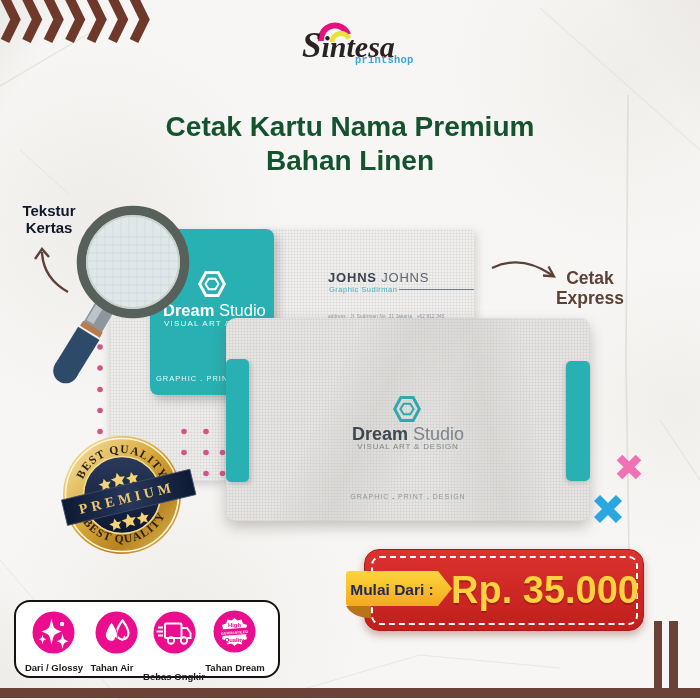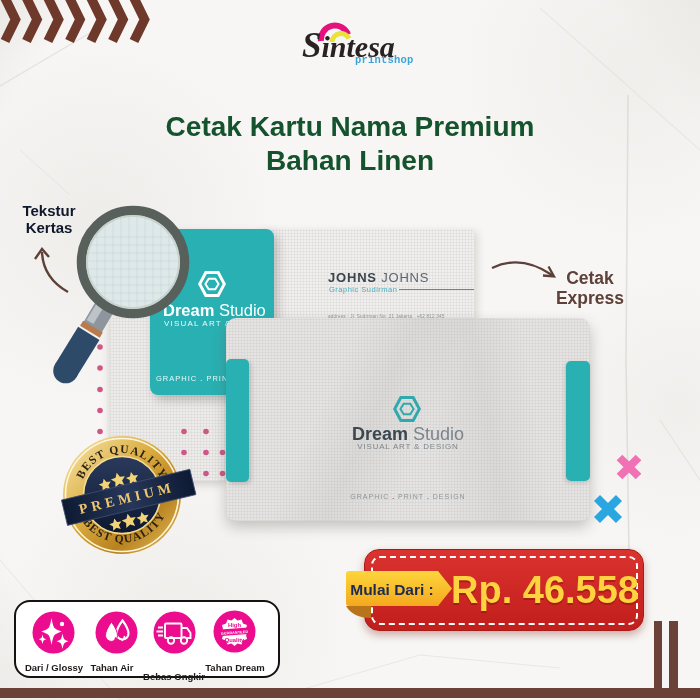--- a/index.html
+++ b/index.html
@@ -238,21 +238,21 @@
       </g>
   </svg>
 
   <div class="abs" style="left:364px;top:549px;width:280px;height:82px;border-radius:15px;
      background:linear-gradient(180deg,#da3330 0%,#cd2724 55%,#c01f1c 100%);
      box-shadow:0 4px 8px rgba(120,30,20,0.35);border:1.5px solid #a81b16;box-sizing:border-box;">
 
     <div class="abs" style="left:6px;top:6px;width:263px;height:65px;border:2px dashed #ffffff;border-radius:9px;"></div>
 
     <div class="abs" style="left:80px;top:19px;width:200px;text-align:center;font-weight:bold;font-size:38px;
-       color:#ffd23f;text-shadow:0 2px 0 rgba(140,20,10,0.55);letter-spacing:0px;white-space:nowrap;">Rp. 46.558</div>
+       color:#ffd23f;text-shadow:0 2px 0 rgba(140,20,10,0.55);letter-spacing:0px;white-space:nowrap;">Rp. 35.000</div>
   </div>
 
   <svg class="abs" style="left:341px;top:566px;" width="125" height="58" viewBox="0 0 125 58">
 
     <path d="M 5 40 L 30 40 L 30 52 Q 12 52 5 40 Z" fill="#b8741a"></path>
 
     <path d="M 8 5 h 89 l 14 17.5 L 97 40 H 8 Q 5 40 5 37 V 8 Q 5 5 8 5 Z" fill="url(#tagg)"></path>
     <defs>
         <linearGradient id="tagg" x1="0" y1="0" x2="0" y2="1">
       <stop offset="0" stop-color="#fdd53c"></stop>

